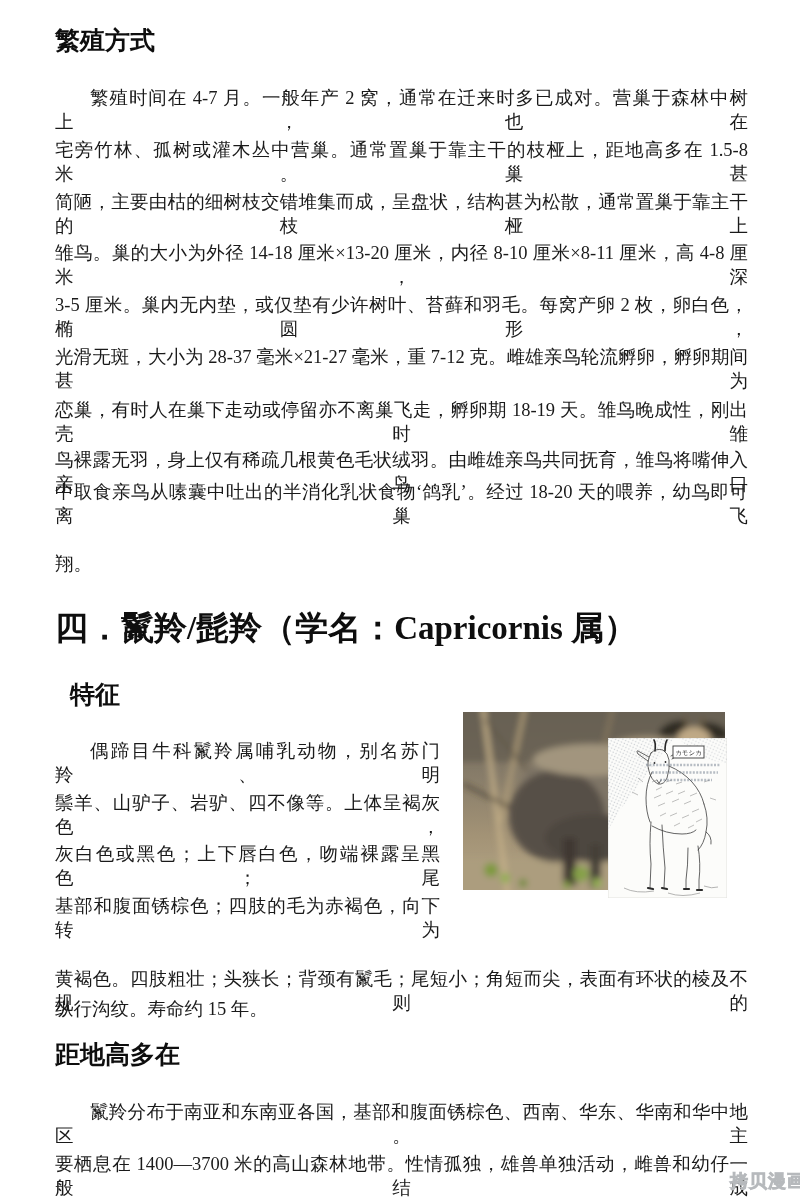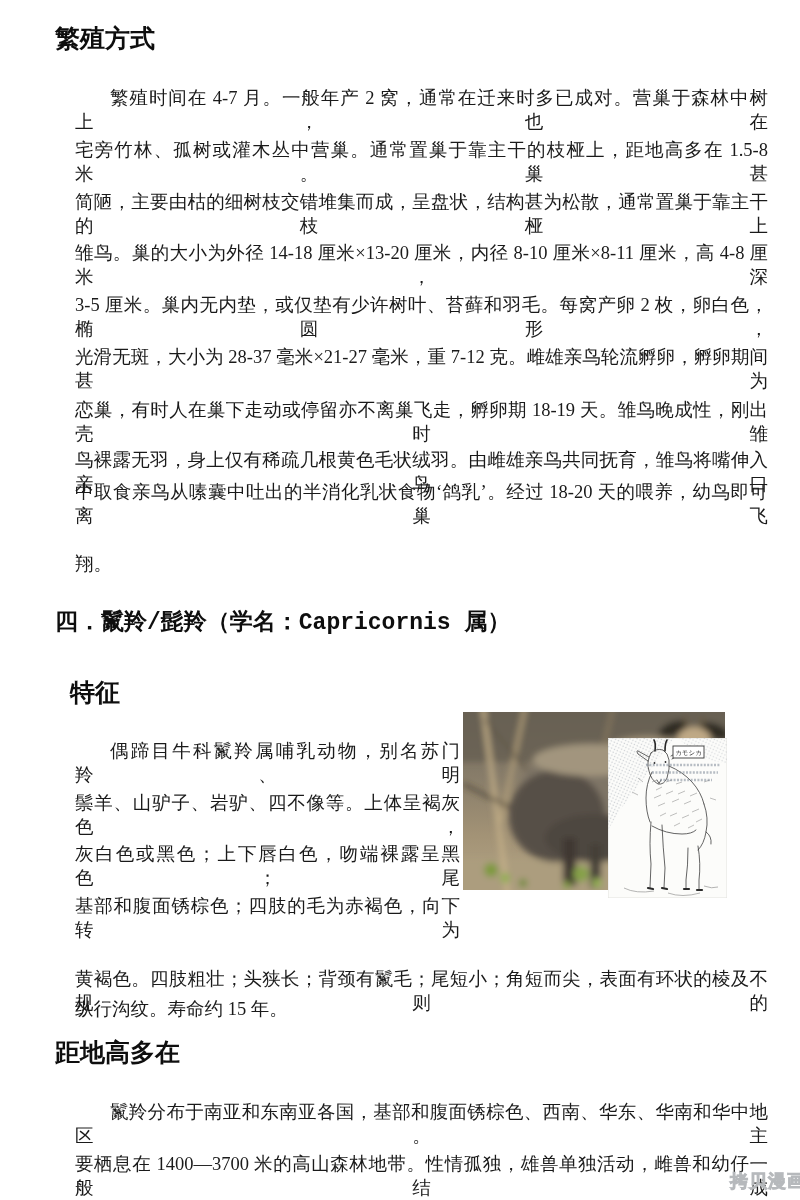--- a/index.html
+++ b/index.html
@@ -3,31 +3,31 @@
 <meta charset="utf-8">
 <style>
   html,body{margin:0;padding:0;}
   body{
     width:800px;height:1200px;position:relative;background:#ffffff;
     font-family:"Liberation Serif",serif;overflow:hidden;
   }
   .abs{position:absolute;}
   .h{
     position:absolute;left:55px;
-    font-family:Liberation Mono, monospace;font-weight:700;color:#0e0e0e;
+    font-family:Liberation Serif, serif;font-weight:700;color:#0e0e0e;
     white-space:nowrap;line-height:1.15;
   }
   #h-breeding{top:27px;font-size:25px;}
-  #h-section{top:610px;font-size:23px;}
+  #h-section{top:610px;font-size:33px;}
   #h-features{top:681px;font-size:25px;margin-left:15px;}
   #h-range{top:1041px;font-size:25px;}
   .bodyline{
     position:absolute;left:55px;width:693px;height:24px;
     font-size:18.5px;line-height:24px;color:#1a1a1a;
-    text-align:justify;text-align-last:justify;text-justify:inter-ideograph;margin-left:20px;
+    text-align:justify;text-align-last:justify;text-justify:inter-ideograph;
   }
   .narrow{width:385px;}
   .noj{text-align-last:left;}
   .indent{text-indent:35px;}
   #photo{left:463px;top:712px;width:262px;height:178px;z-index:1;}
   #sketch{left:608px;top:738px;width:119px;height:160px;z-index:2;background:#fcfcfa;}
   #watermark{
     left:730px;top:1169px;z-index:3;
     font-family:"Liberation Sans",sans-serif;font-size:18px;font-weight:700;
     color:#d2d5d8;-webkit-text-stroke:0.8px #b6b9bc;letter-spacing:1px;white-space:nowrap;

